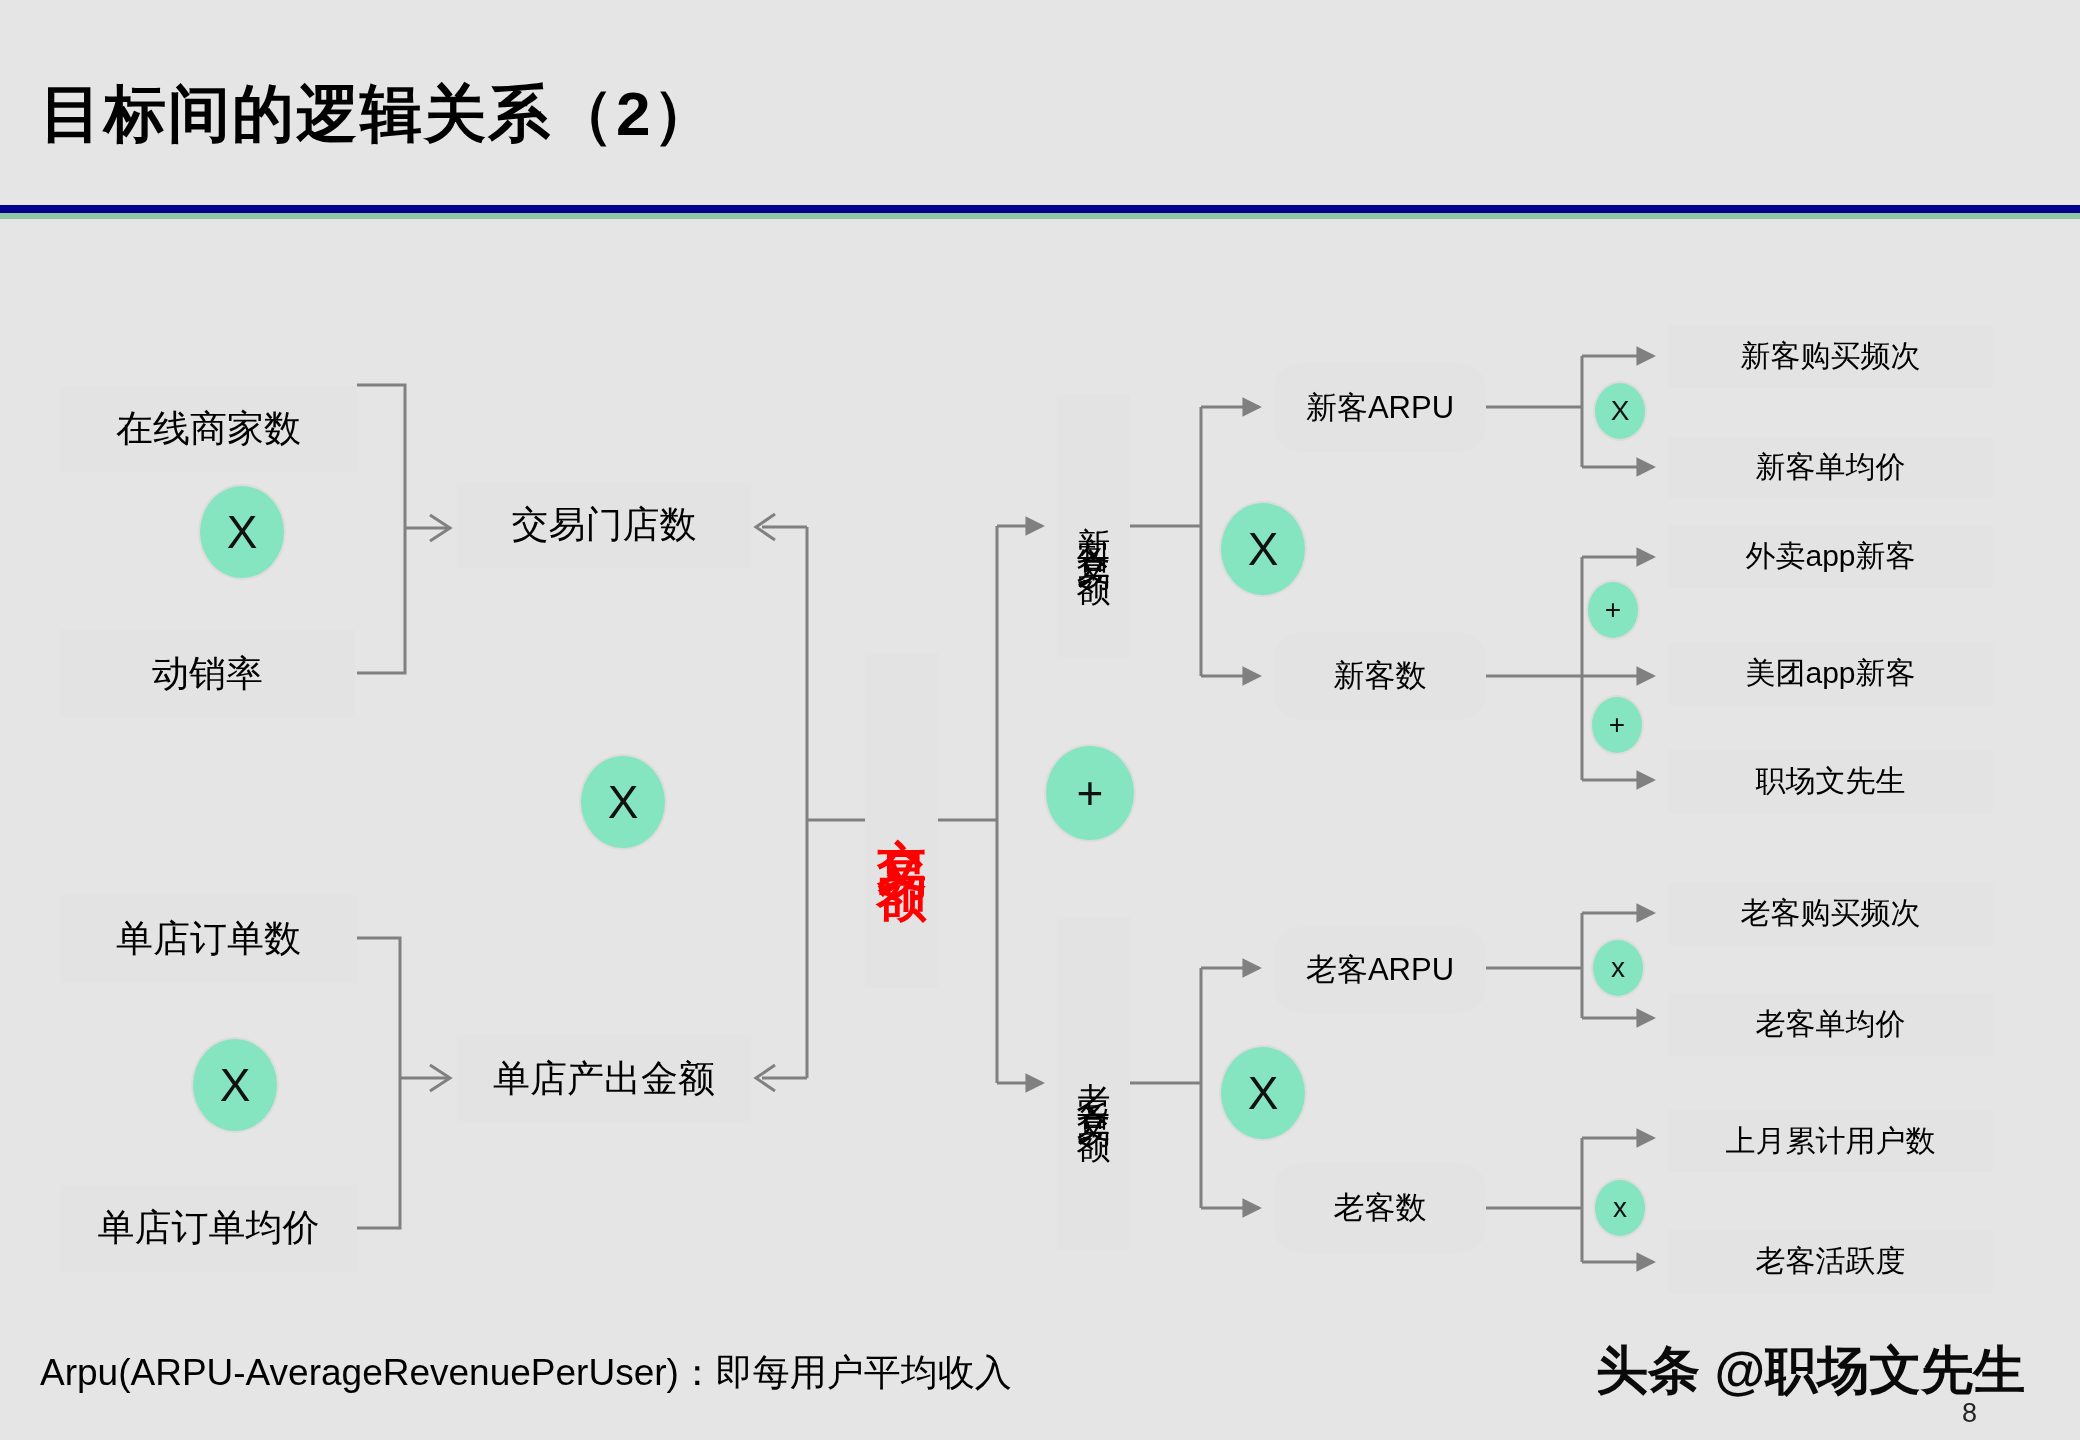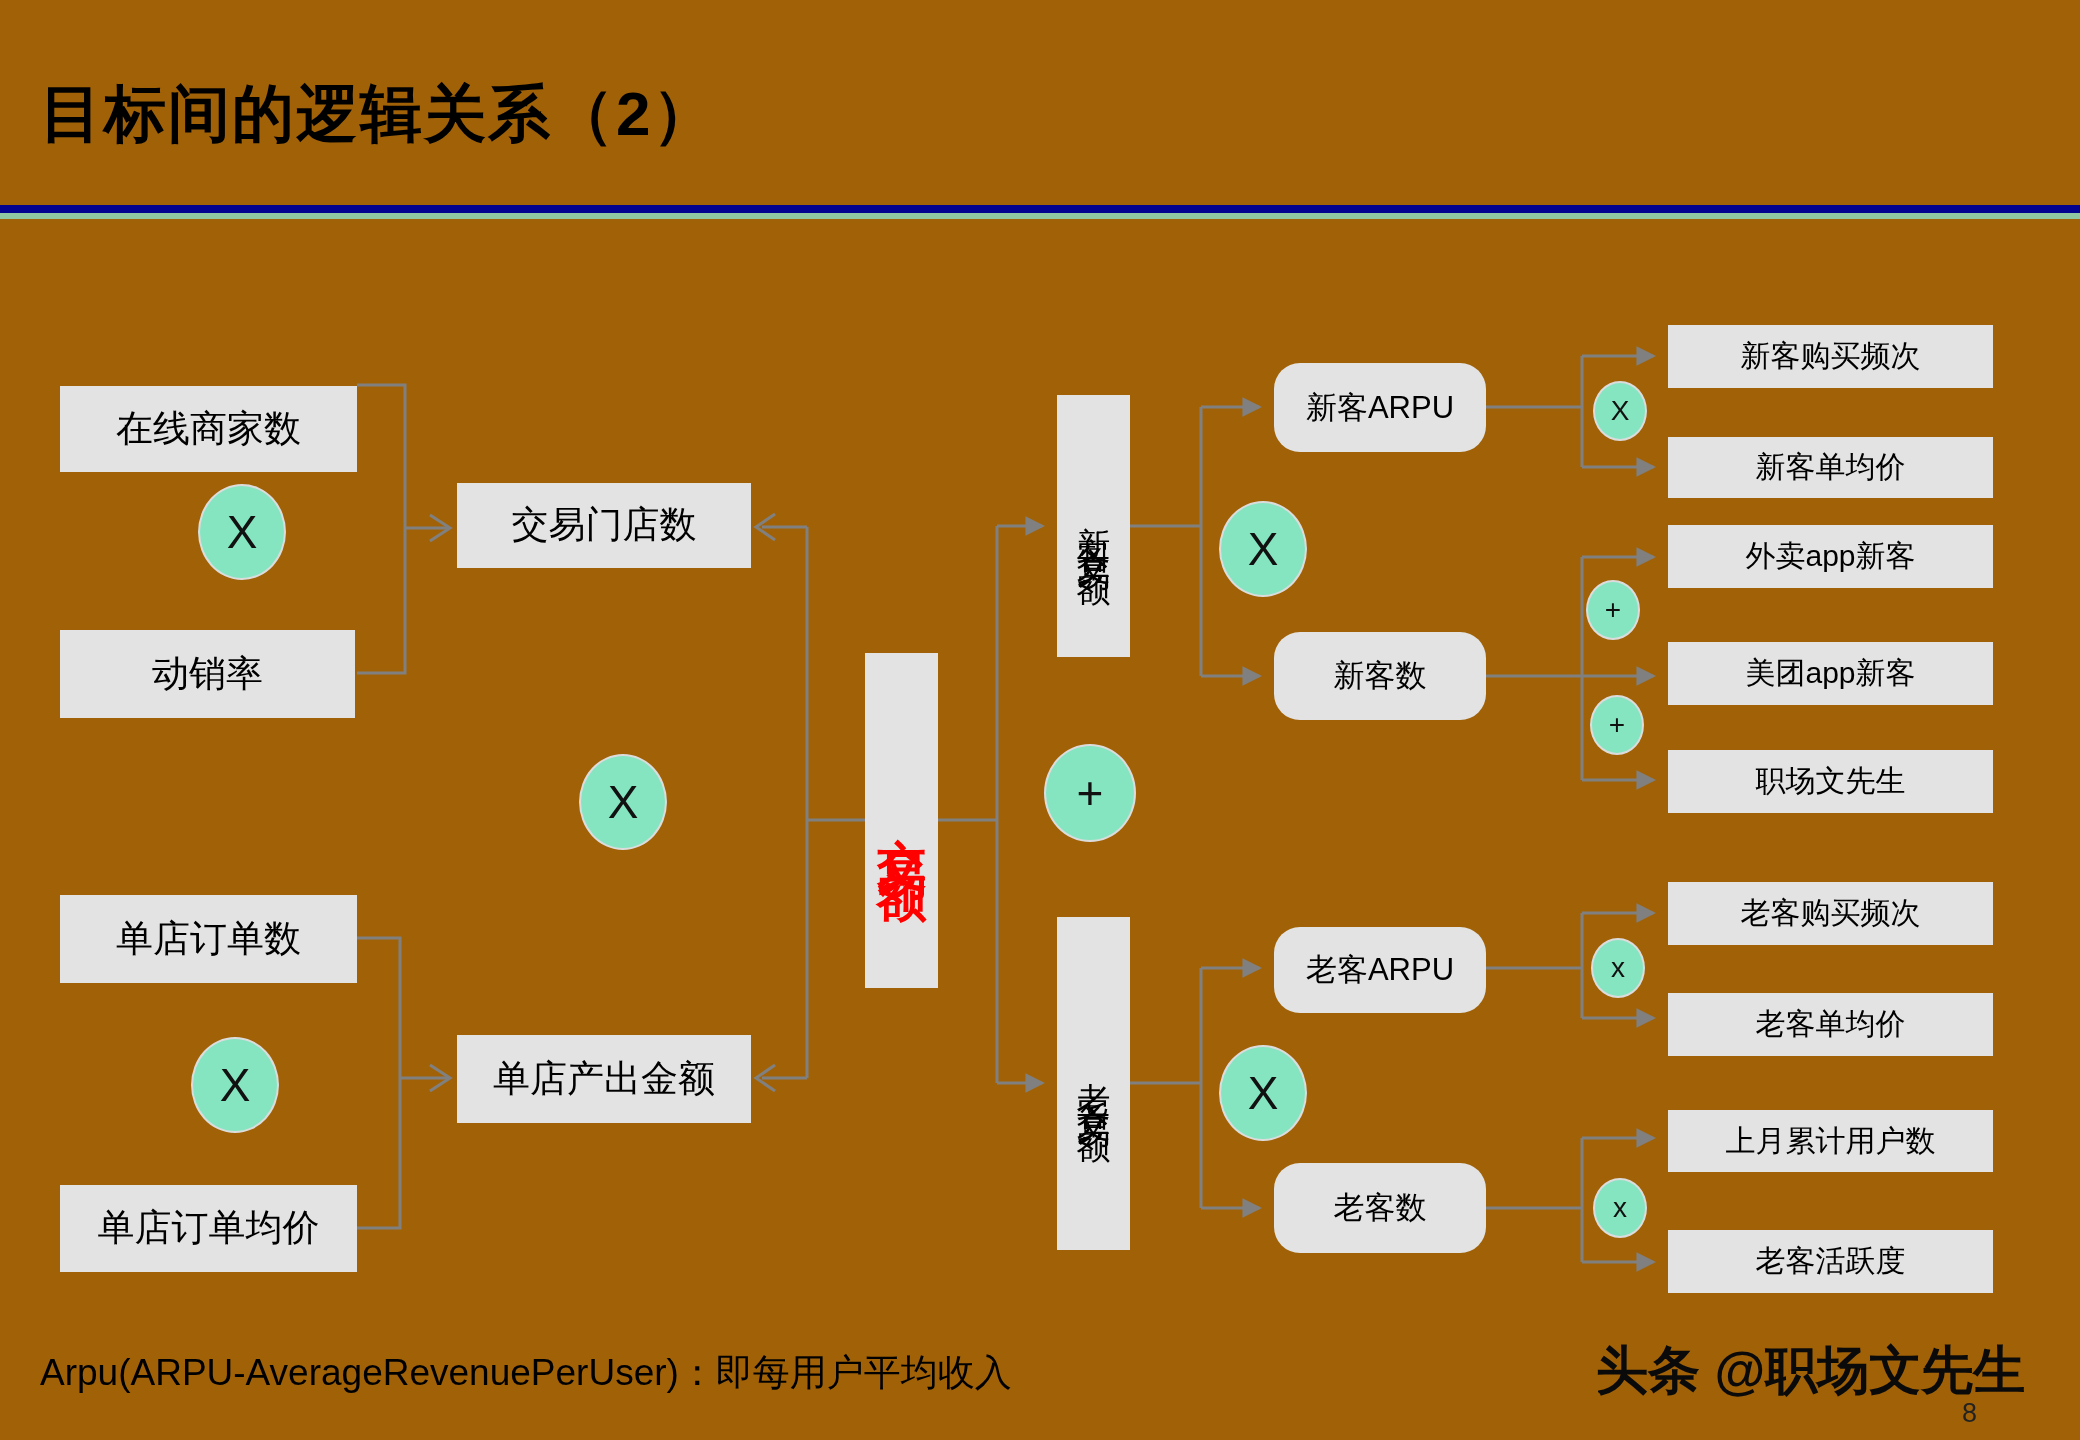--- a/index.html
+++ b/index.html
@@ -1,17 +1,17 @@
 <!DOCTYPE html>
 <html><head>
 <meta charset="utf-8">
 <style>
   html,body{margin:0;padding:0;background:#ffffff;}
   .stage{
-    position:relative;width:2080px;height:1440px;background:#a16207;overflow:hidden;
+    position:relative;width:2080px;height:1440px;background:#e5e5e5;overflow:hidden;
     font-family:"Liberation Sans","DejaVu Sans",sans-serif;color:#000;
   }
   .page-title{
     position:absolute;left:40px;top:72px;font-size:62px;font-weight:bold;
     letter-spacing:2px;color:#000;white-space:nowrap;
   }
   .rule{position:absolute;left:0;width:2080px;}
   .rule-blue{top:205px;height:8px;background:#02028f;}
   .rule-green{top:213px;height:6px;background:#8fc7a2;}
 

